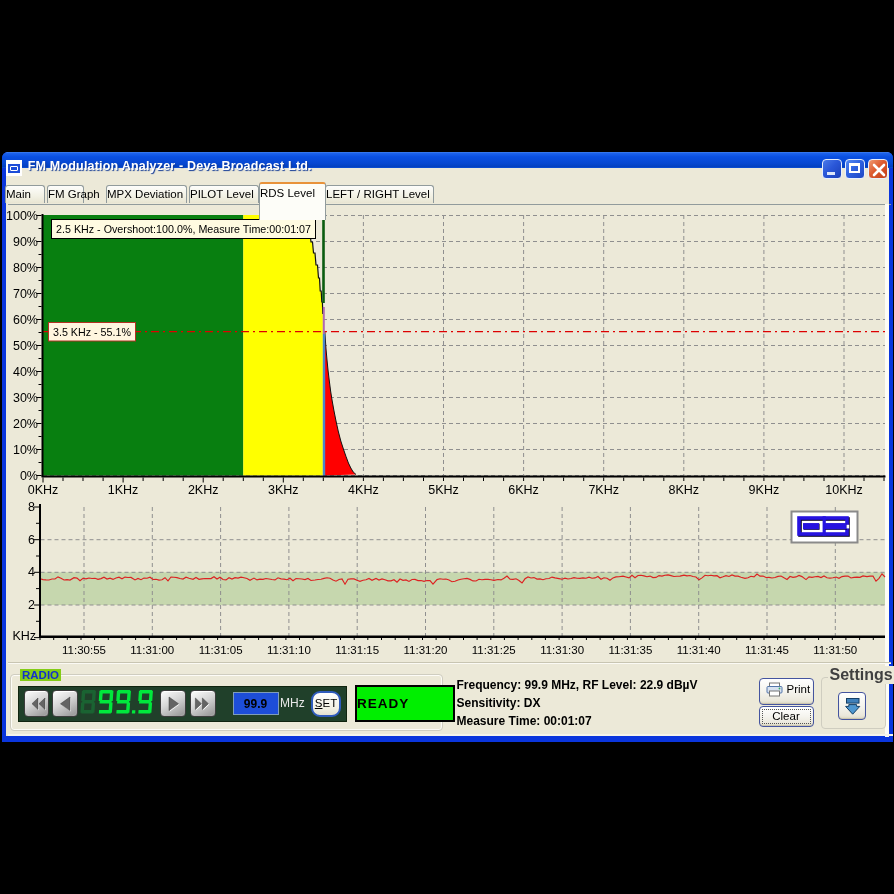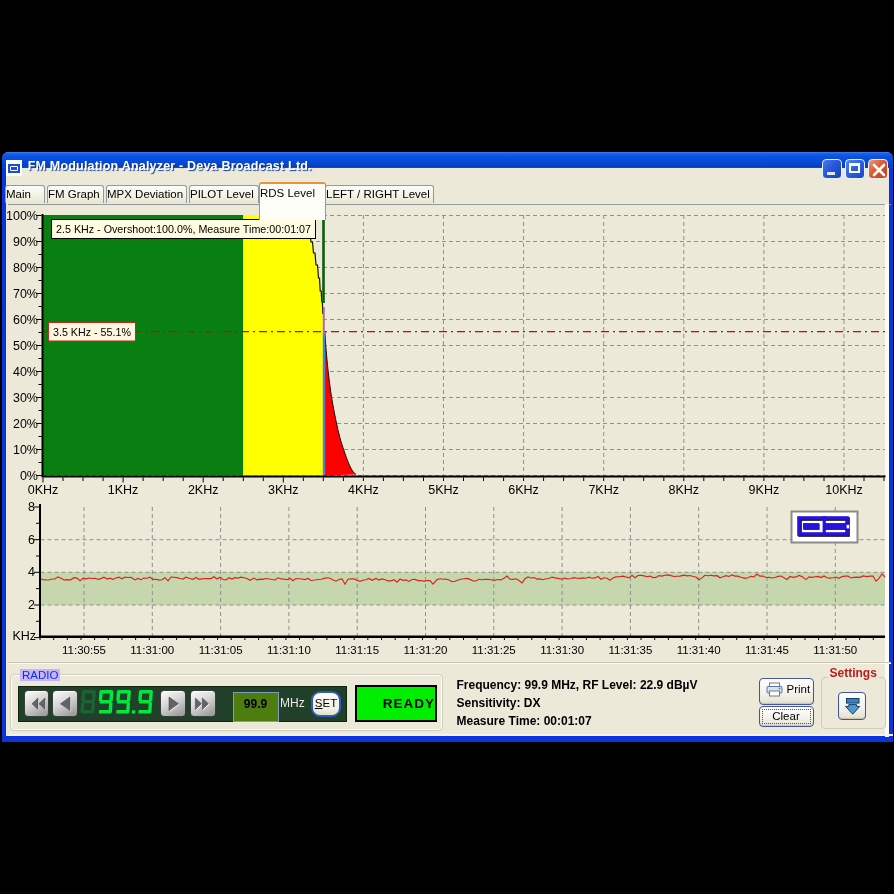--- a/index.html
+++ b/index.html
@@ -28,43 +28,43 @@
 .tab.act{top:30px;height:38px;background:#fdfdf8;z-index:3;
  border-top:2.5px solid #e8923a;border-radius:3px 3px 0 0;padding-top:2.5px}
 
 #redge{position:absolute;left:879px;top:52px;width:4px;height:533px;background:#fdfcf6}
 #bedge{position:absolute;left:2px;top:582px;width:885px;height:2px;background:#f6f4ea}
 
 #sep1{position:absolute;left:2px;top:510px;width:883px;height:1px;background:#c8c5b2}
 #sep2{position:absolute;left:2px;top:511px;width:883px;height:1px;background:#fbfaf4}
 
 #grpRadio{position:absolute;left:4px;top:522px;width:433px;height:57px;border:1px solid #cfcdc0;border-radius:4px;box-shadow:inset 0 0 0 1px #fdfcf7}
-#lblRadio{position:absolute;left:14px;top:516.5px;color:#1230cc;font-weight:normal;font-size:11.5px;background:#c4b5fd;padding:0 2px}
+#lblRadio{position:absolute;left:14px;top:516.5px;color:#1230cc;font-weight:bold;font-size:11.5px;background:#84cc16;padding:0 2px}
 #darkp{position:absolute;left:12px;top:533.5px;width:329px;height:36.5px;background:#20402a;border:1px solid #10240f}
 .abtn{position:absolute;top:3.5px;width:25.5px;height:27px;border-radius:4px;border:1px solid #3c3c3c;
  background:linear-gradient(150deg,#fefefe 0%,#d6d6d6 45%,#9e9e9e 90%,#b0b0b0 100%);box-shadow:inset 0 1px 0 #fff}
 .abtn svg{position:absolute;left:0;top:0}
 #ab1{left:4.5px}#ab2{left:33px}#ab3{left:141px}#ab4{left:171px}
 #segbox{position:absolute;left:61px;top:3.5px;width:75px;height:24px}
-#finput{position:absolute;left:213.5px;top:5.5px;width:46px;height:30px;background:#4d7c0f;border:1px solid #7f9db9;
+#finput{position:absolute;left:213.5px;top:5.5px;width:46px;height:23px;background:#1d4ed8;border:1px solid #7f9db9;
  font-size:12px;font-weight:bold;color:#000;text-align:center;padding-top:4px}
 #mhz{position:absolute;left:261px;top:9.5px;color:#e8e8e8;font-size:12px}
 #setb{position:absolute;left:292px;top:4.5px;width:30px;height:26px;background:linear-gradient(#ffffff,#f2f0e4 70%,#e4e1d0);
  border:2px solid #2f5bbc;border-radius:9px;font-size:11.5px;color:#000;text-align:center;padding-top:4px}
-#ready{position:absolute;left:349px;top:533px;width:82px;height:37px;background:#00ef00;border:2px solid #000;
- font-size:13.5px;font-weight:bold;letter-spacing:1px;color:#000;text-align:right;padding-top:9px}
+#ready{position:absolute;left:349px;top:533px;width:100px;height:37px;background:#00ef00;border:2px solid #000;
+ font-size:13.5px;font-weight:bold;letter-spacing:1px;color:#000;text-align:left;padding-top:9px}
 #info{position:absolute;left:450.5px;top:524px;font-size:12px;font-weight:bold;color:#000;line-height:18px;white-space:nowrap}
 .xpbtn{position:absolute;background:linear-gradient(#fff,#f5f4ee 50%,#ebe8dc 85%,#e0dcc8);border:1px solid #44549f;border-radius:4px;font-size:11.5px;color:#000;box-shadow:inset 0 -1px 1px rgba(160,150,120,.35)}
 #printb{left:752.5px;top:526px;width:55px;height:27px}
 #printb span{position:absolute;left:27px;top:4px}
 #printb svg{position:absolute;left:6px;top:3px}
 #clearb{left:752.5px;top:554px;width:55px;height:20.5px;text-align:center;padding-top:3px}
 #clearb .foc{position:absolute;left:2px;top:2px;right:2px;bottom:2px;border:1px dotted #555}
 #grpSet{position:absolute;left:815px;top:525px;width:65px;height:52px;border:1px solid #cfcdc0;border-radius:4px}
-#lblSet{position:absolute;left:821.5px;top:514px;color:#b91c1c;font-weight:bold;font-size:12px;background:#ece9d8;padding:0 2px}
+#lblSet{position:absolute;left:821.5px;top:514px;color:#404040;font-weight:bold;font-size:16px;background:#ece9d8;padding:0 2px}
 #setsb{left:832px;top:539.5px;width:28px;height:28px}
 #setsb svg{position:absolute;left:3px;top:3px}
 </style></head>
 <body>
 <div id="win">
  <div id="title">
   <div id="ticon">
         <div class="b1"></div>
         <div class="b2"></div>
       </div>
@@ -76,21 +76,21 @@
         <div class="g"></div>
       </div>
   <div class="tbtn" id="bcls">
         <svg width="16" height="16">
           <path d="M3 3 L13 13 M13 3 L3 13" stroke="#fff" stroke-width="2.6" stroke-linecap="round"></path>
         </svg>
       </div>
  </div>
  <div id="tabline"></div>
  <div class="tab" style="left:-1px;width:40px">Main</div>
- <div class="tab" style="left:41px;width:57px">FM Graph</div>
+ <div class="tab" style="left:41px;width:37px">FM Graph</div>
  <div class="tab" style="left:100px;width:81px">MPX Deviation</div>
  <div class="tab" style="left:183px;width:70px">PILOT Level</div>
  <div class="tab act" style="left:253px;width:66.5px">RDS Level</div>
  <div class="tab" style="left:319px;width:109px">LEFT / RIGHT Level</div>
  <div id="redge"></div>
  <div id="bedge"></div>
  <svg id="topchart" style="position:absolute;left:0;top:51px" width="882" height="297" viewBox="0 0 882 297">
       <line x1="37" y1="272.5" x2="879" y2="272.5" stroke="#8f8f8f" stroke-width="1" stroke-dasharray="4 3"></line>
       <line x1="37" y1="246.5" x2="879" y2="246.5" stroke="#8f8f8f" stroke-width="1" stroke-dasharray="4 3"></line>
       <line x1="37" y1="220.5" x2="879" y2="220.5" stroke="#8f8f8f" stroke-width="1" stroke-dasharray="4 3"></line>

